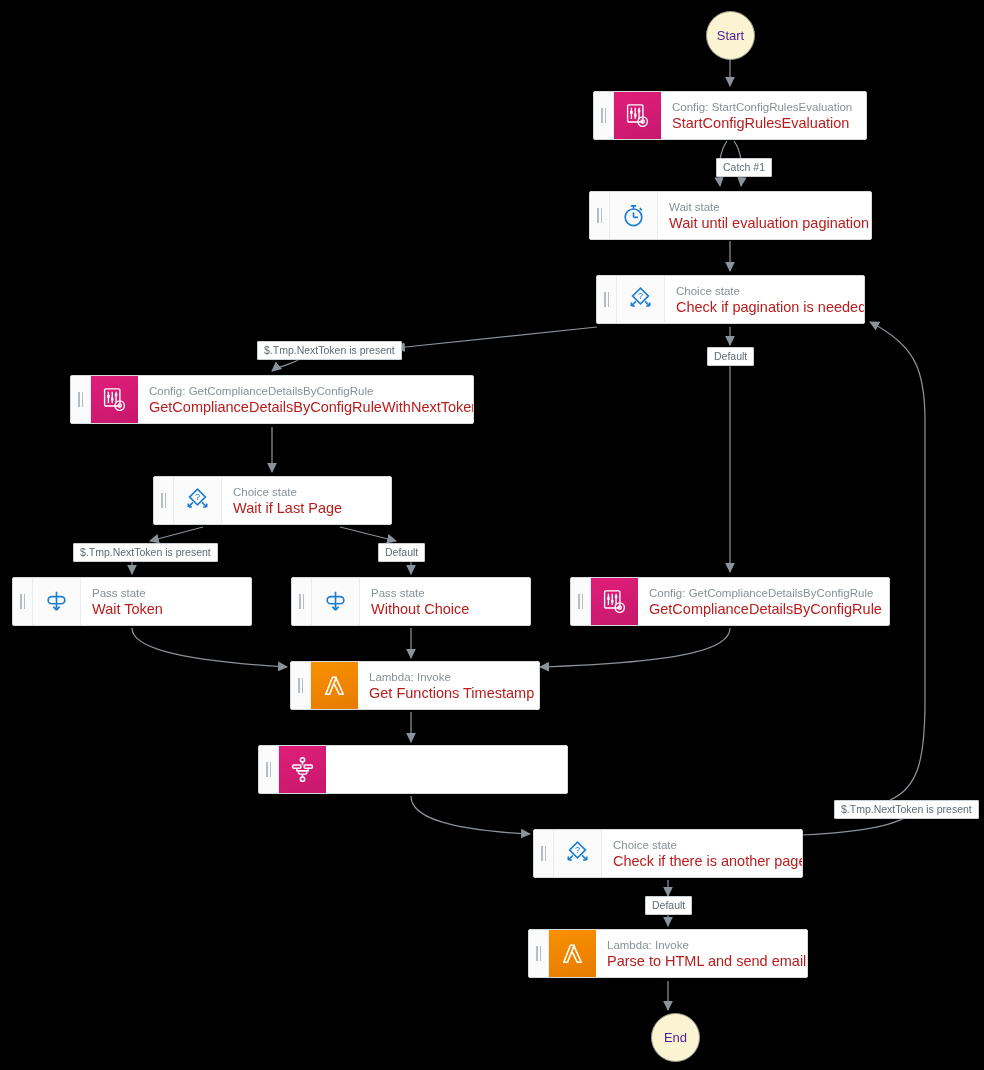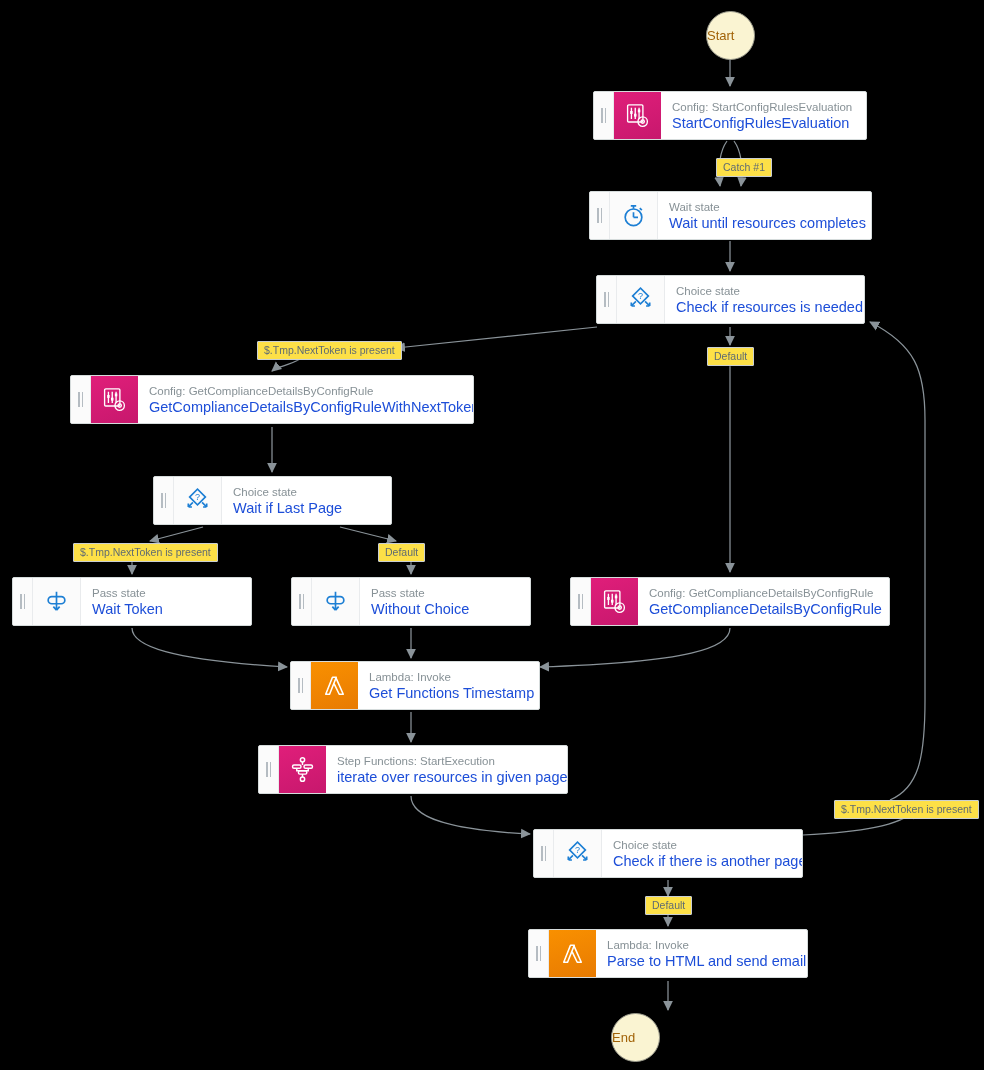--- a/index.html
+++ b/index.html
@@ -10,22 +10,22 @@
     font-family:"Liberation Sans", sans-serif;
     overflow:hidden;
   }
   svg.edges{position:absolute;left:0;top:0;width:984px;height:1070px;overflow:visible;}
 
   
   .terminal{
     position:absolute;
     width:47px;height:47px;border-radius:50%;
     background:#faf4d2;border:1px solid #9a9a8c;
-    display:flex;align-items:center;
-    font-size:13px;color:#a16207;
+    display:flex;align-items:center;justify-content:center;
+    font-size:13px;color:#4c1d95;
   }
 
   
   .node{
     position:absolute;
     height:49px;
     background:#ffffff;
     border:1px solid #d5dbdb;
     border-radius:2px;
     box-shadow:0 1px 1px rgba(0,0,0,.28);
@@ -51,27 +51,27 @@
   .labels{
     flex:1 1 auto;
     display:flex;flex-direction:column;justify-content:center;
     padding:0 11px;
     min-width:0;
   }
   .ltype{
     font-size:11.5px;color:#879196;line-height:14px;white-space:nowrap;
   }
   .lname{
-    font-size:14.5px;color:#1d4ed8;line-height:18px;white-space:nowrap;
+    font-size:14.5px;color:#b91c1c;line-height:18px;white-space:nowrap;
   }
 
   
   .elabel{
     position:absolute;
-    background:#fde047;
+    background:#ffffff;
     border:1px solid #c9cfd3;
     color:#5f6b73;
     font-size:10.5px;
     line-height:14px;
     padding:1px 6px 2px 6px;
     white-space:nowrap;
     border-radius:1px;
     box-shadow:0 1px 0 rgba(0,0,0,.18);
   }
 </style>
@@ -171,40 +171,40 @@
     <div class="iconbox plain">
       <svg width="27" height="27" viewBox="0 0 24 24" fill="none" stroke="#1d7fd4" stroke-width="1.5">
         <circle cx="12" cy="13.6" r="7.4"></circle>
         <path d="M12 13.6 L12 9.2 M12 13.6 L16 13.6"></path>
         <path d="M9.6 3.4 h4.8 M12 3.4 v2.6"></path>
         <path d="M17.6 5.4 l1.8 1.8"></path>
       </svg>
     </div>
     <div class="labels">
       <div class="ltype">Wait state</div>
-      <div class="lname">Wait until resources completes</div>
+      <div class="lname">Wait until evaluation pagination</div>
     </div>
   </div>
 
   <div class="node" style="left:596px;top:275px;width:269px;">
     <div class="grip">
         <i></i>
         <i></i>
       </div>
     <div class="iconbox plain">
       <svg width="29" height="29" viewBox="0 0 24 24" fill="none" stroke="#1d7fd4" stroke-width="1.4">
         <rect x="12" y="2.6" width="9.2" height="9.2" transform="rotate(45 12 2.6)"></rect>
         <text x="12" y="11.2" font-size="7.5" fill="#1d7fd4" stroke="none" text-anchor="middle" font-family="Liberation Sans, sans-serif">?</text>
         <path d="M8.2 13.6 L4.4 17.4 M4.4 17.4 h3 M4.4 17.4 v-3"></path>
         <path d="M15.8 13.6 L19.6 17.4 M19.6 17.4 h-3 M19.6 17.4 v-3"></path>
       </svg>
     </div>
     <div class="labels">
       <div class="ltype">Choice state</div>
-      <div class="lname">Check if resources is needed</div>
+      <div class="lname">Check if pagination is needed</div>
     </div>
   </div>
 
   <div class="elabel" style="left:257px;top:341px;">
     <span>$.Tmp.NextToken is present</span>
   </div>
   <div class="elabel" style="left:707px;top:347px;">
     <span>Default</span>
   </div>
 
@@ -341,24 +341,20 @@
     <div class="iconbox pink">
       <svg width="27" height="27" viewBox="0 0 24 24" fill="none" stroke="#fff" stroke-width="1.3">
         <circle cx="12" cy="3.4" r="1.9"></circle>
         <circle cx="12" cy="20.6" r="1.9"></circle>
         <rect x="3.2" y="8" width="7.4" height="2.9" rx="1.2"></rect>
         <rect x="13.4" y="8" width="7.4" height="2.9" rx="1.2"></rect>
         <rect x="8.4" y="13.2" width="7.4" height="2.9" rx="1.2"></rect>
         <path d="M12 5.3 v2.7 M17.1 10.9 v2.3 h-5.1 M6.9 10.9 v2.3 h5.1 M12 16.1 v2.6"></path>
       </svg>
     </div>
-    <div class="labels">
-      <div class="ltype">Step Functions: StartExecution</div>
-      <div class="lname">iterate over resources in given page</div>
-    </div>
   </div>
 
   <div class="elabel" style="left:834px;top:800px;">
     <span>$.Tmp.NextToken is present</span>
   </div>
 
   <div class="node" style="left:533px;top:829px;width:270px;">
     <div class="grip">
         <i></i>
         <i></i>
@@ -391,17 +387,17 @@
         <path d="M4.2 19.8 L10.2 4.6 h3.4 L7.6 19.8 z"></path>
         <path d="M11.6 10.4 L16.2 19.8 h3.6 L13.4 5.4"></path>
       </svg>
     </div>
     <div class="labels">
       <div class="ltype">Lambda: Invoke</div>
       <div class="lname">Parse to HTML and send email</div>
     </div>
   </div>
 
-  <div class="terminal" style="left:611px;top:1013px;">
+  <div class="terminal" style="left:651px;top:1013px;">
     <span>End</span>
   </div>
 
 </div>
 
 </body></html>

